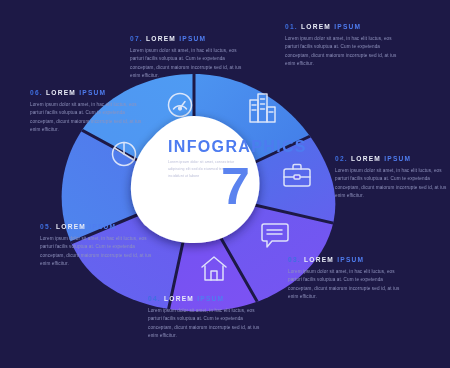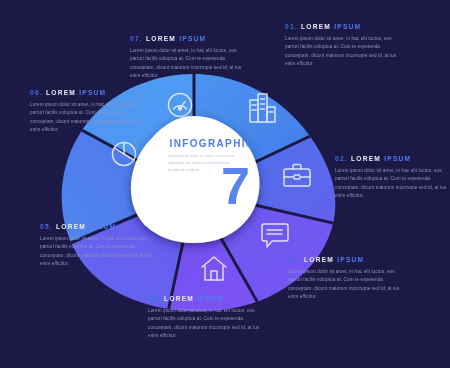--- a/index.html
+++ b/index.html
@@ -40,22 +40,22 @@
   
   #wheel{position:absolute;left:44px;top:66px;width:300px;height:250px;}
   #wheel svg{display:block;}
 
   
   #centerText{
     position:absolute;left:168px;top:139px;width:96px;
     pointer-events:none;
   }
   #ctTitle{
-    font-size:10px;font-weight:bold;letter-spacing:1.35px;
-    color:#4d7bf0;line-height:1;margin:0 0 4px 0;white-space:nowrap;text-align:center;
+    font-size:16px;font-weight:bold;letter-spacing:1.35px;
+    color:#4d7bf0;line-height:1;margin:0 0 4px 0;white-space:nowrap;
   }
   #ctSub{
     font-size:3.5px;line-height:1.95;color:#b9bcd6;margin:0;
     letter-spacing:.1px;width:72px;
   }
   #bigNum{
     position:absolute;left:221px;top:160px;
     font-size:52px;font-weight:bold;color:#5b83ef;
     line-height:1;letter-spacing:-1px;
   }

